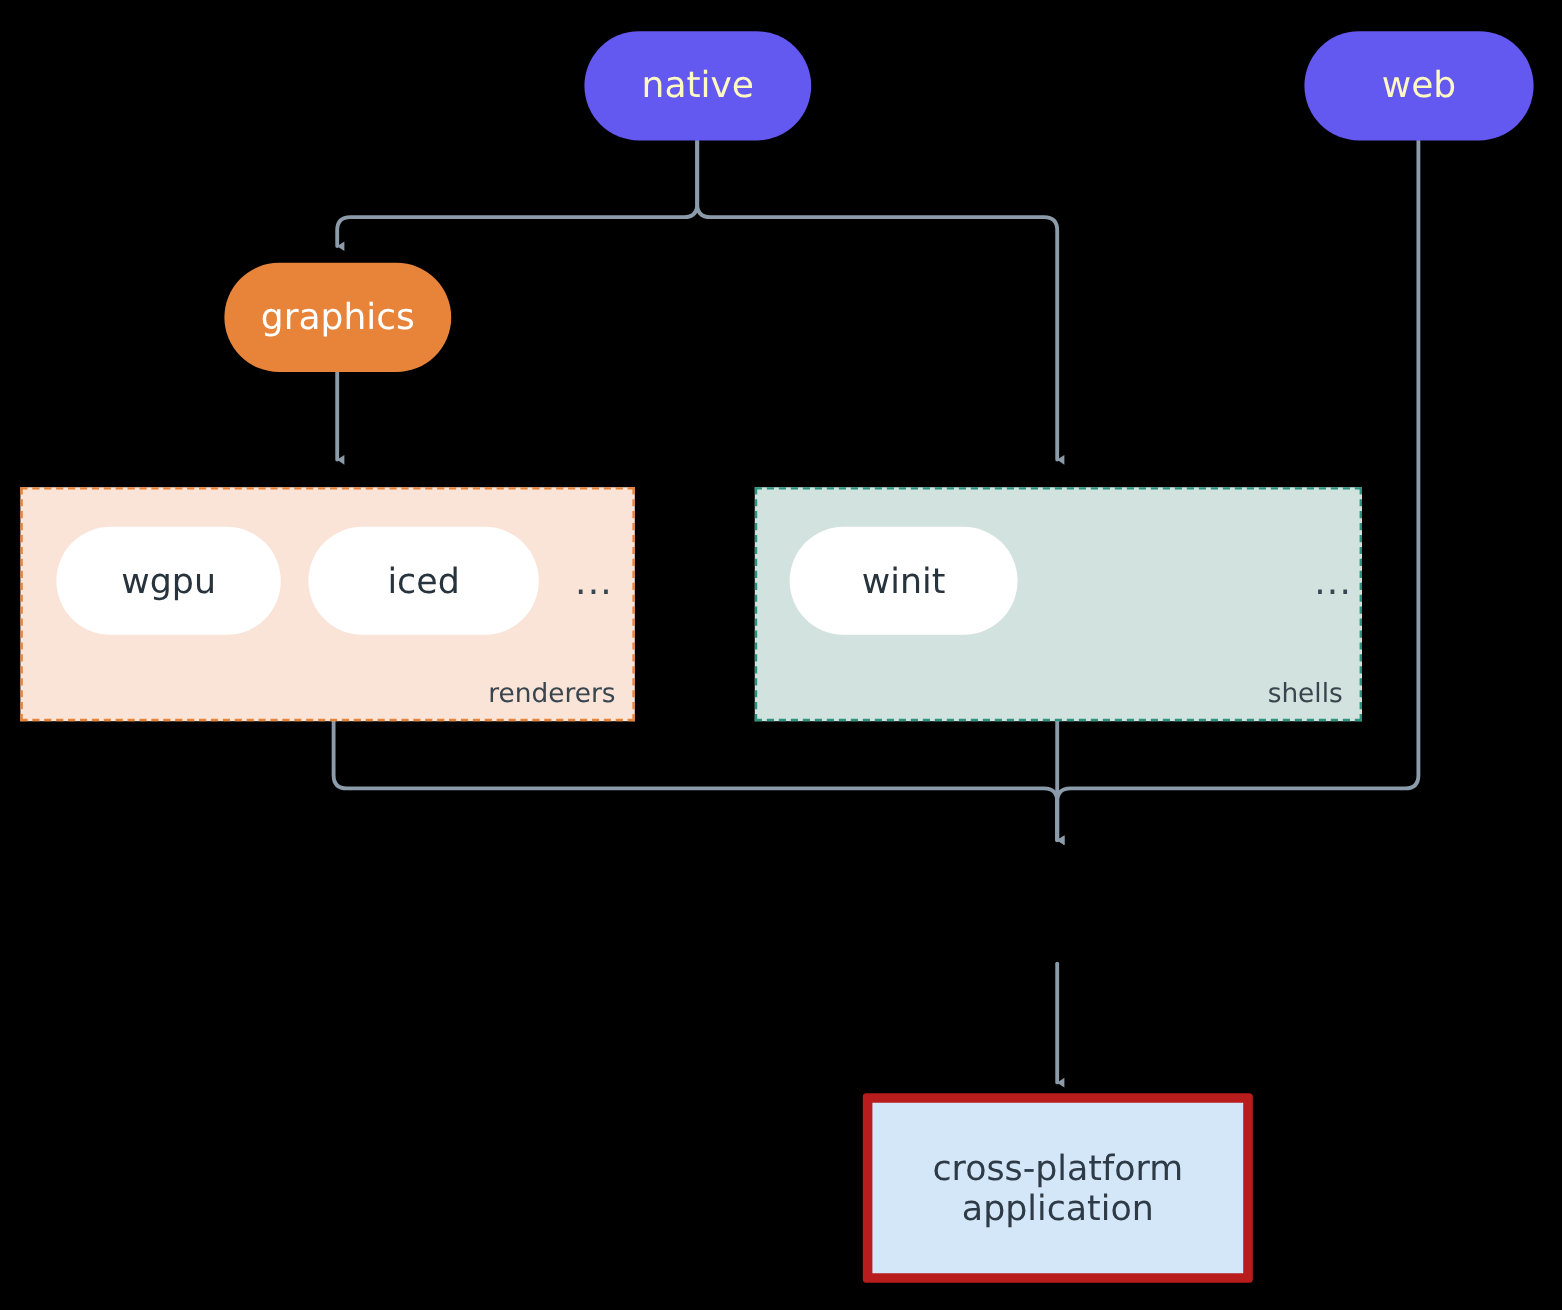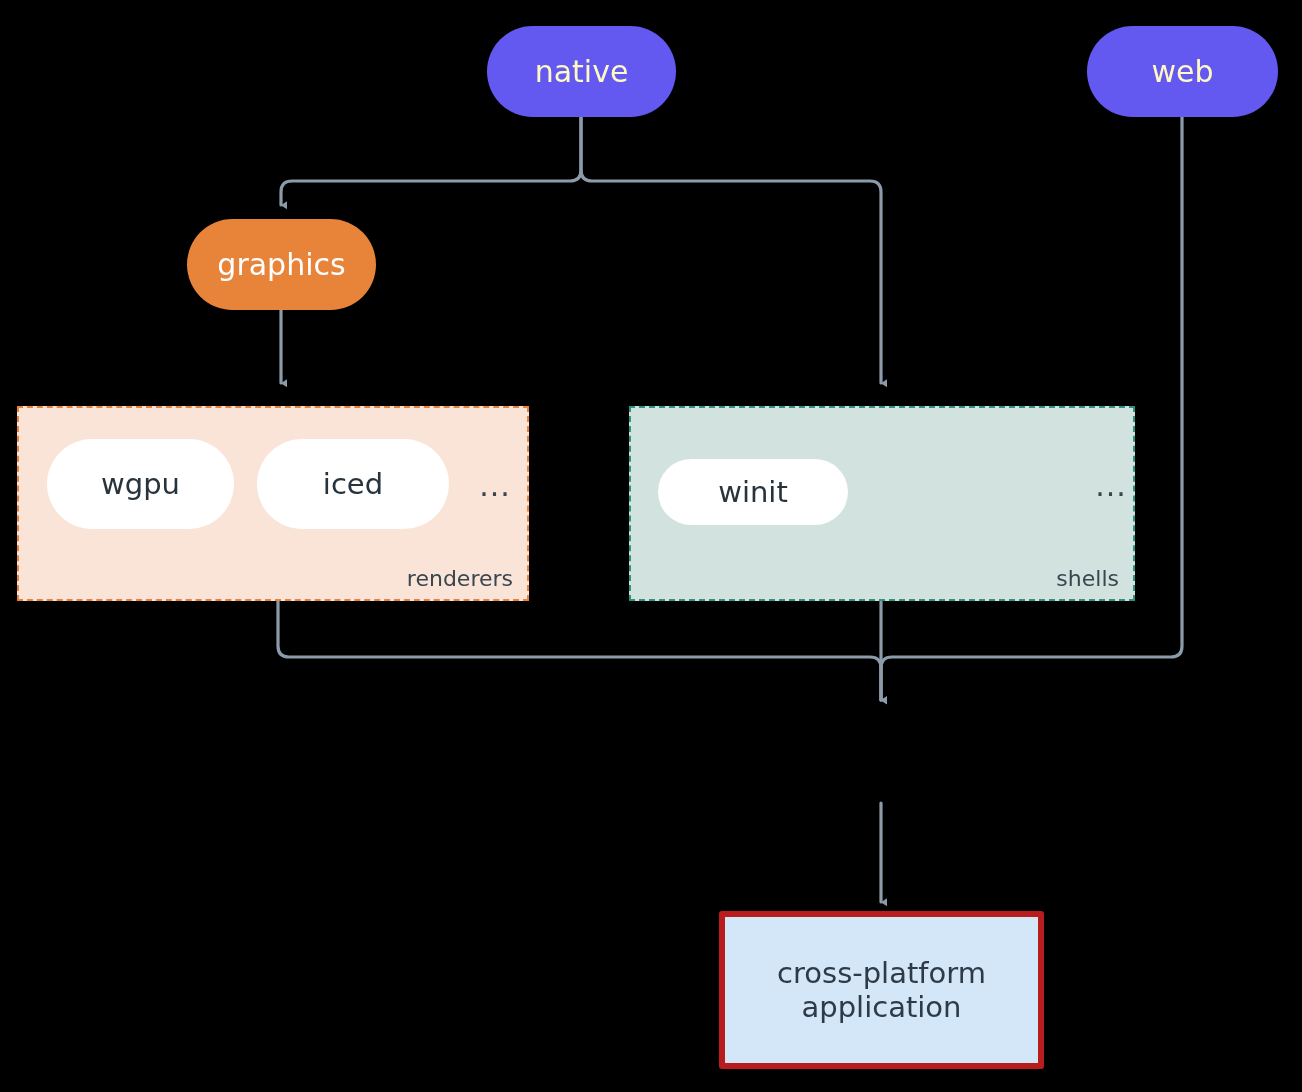--- a/index.html
+++ b/index.html
@@ -59,21 +59,21 @@
 
   .node-core {
     background: #2484D6;
     color: #FFFFFF;
     font-size: 30px;
   }
 
   .node-app {
     background: #D4E7F8;
     color: #26333F;
-    border: 6px solid #b91c1c;
+    border: 8px solid #b91c1c;
     border-radius: 3px;
     font-size: 29px;
     color: #2E3B47;
   }
 
   
   .group {
     position: absolute;
     box-sizing: border-box;
   }
@@ -166,21 +166,21 @@
 
     <div class="ellipsis" style="left:452px; top:62px; width:48px; height:30px;">
       <span>...</span>
     </div>
 
     <div class="group-label">renderers</div>
   </div>
 
   <div class="group group-shells" style="left:629px; top:406px; width:506px; height:195px;">
 
-    <div class="leaf" style="left:27px; top:31px; width:190px; height:66px;margin-top:20px;">
+    <div class="leaf" style="left:27px; top:31px; width:190px; height:90px;">
       <span>winit</span>
     </div>
 
 
     <div class="ellipsis" style="left:456px; top:62px; width:48px; height:30px;">
       <span>...</span>
     </div>
 
     <div class="group-label">shells</div>
   </div>

